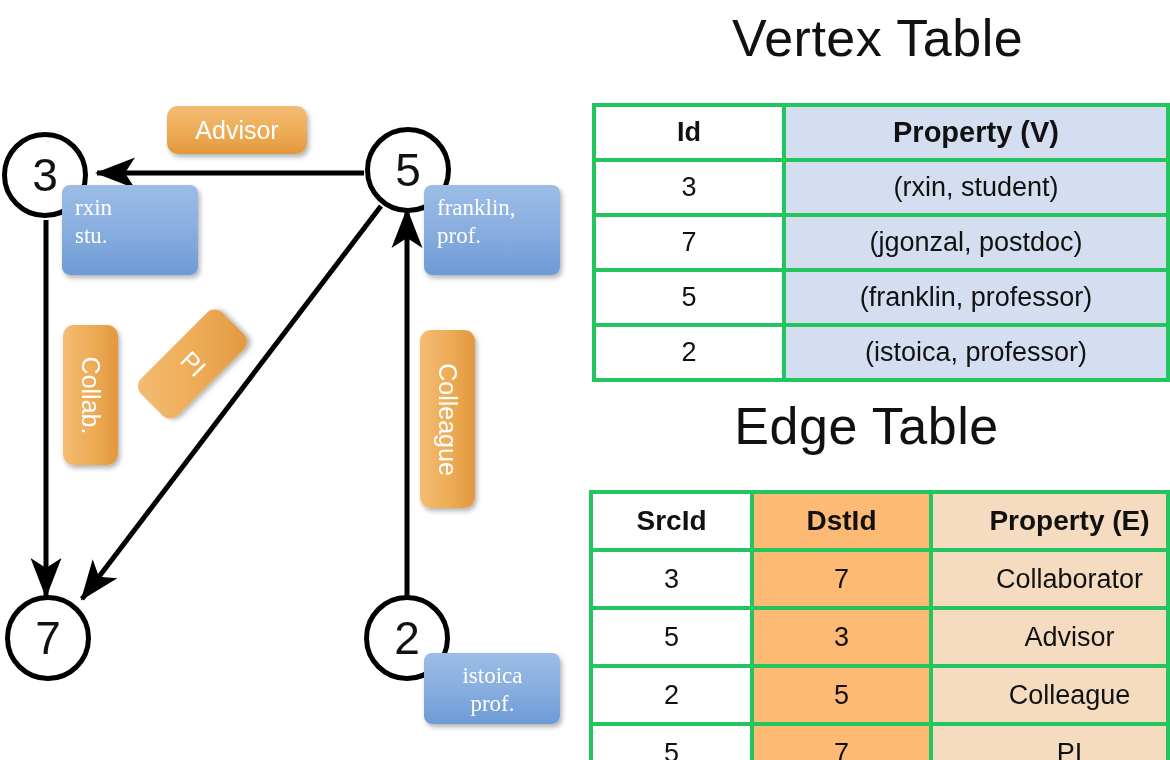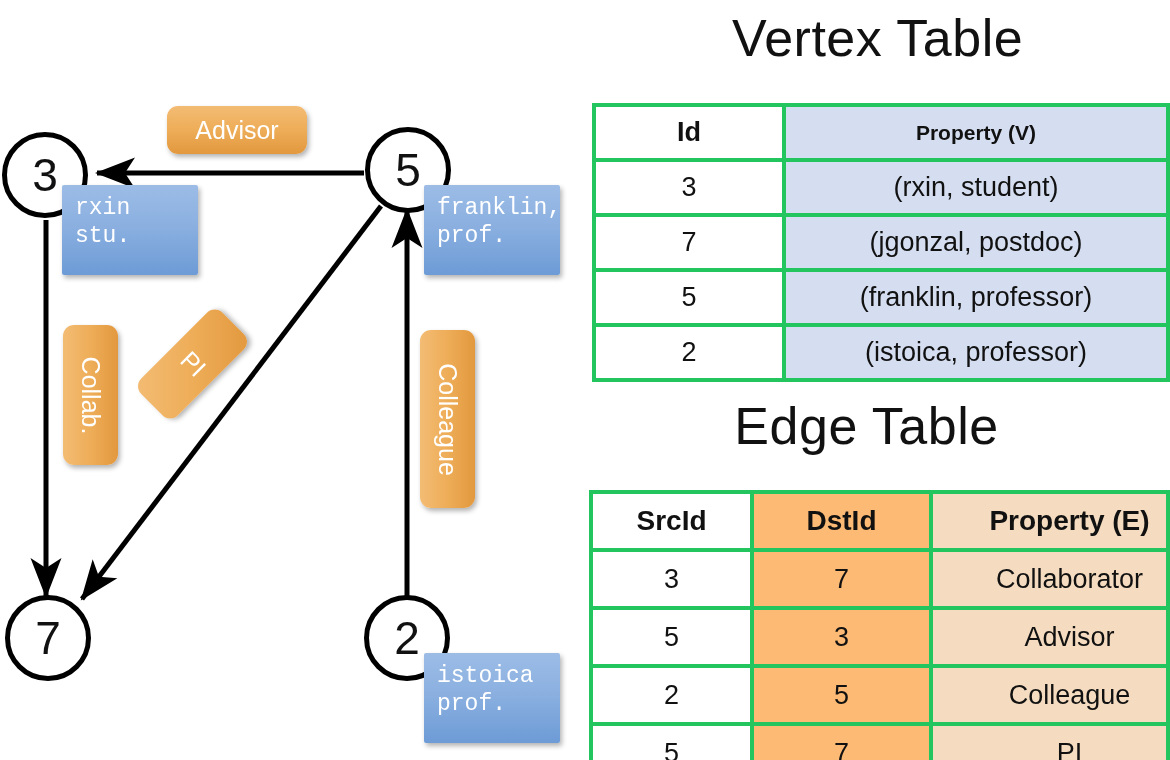--- a/index.html
+++ b/index.html
@@ -33,26 +33,26 @@
     position:absolute;width:86px;height:86px;border-radius:50%;
     border:5px solid #000;background:#fff;box-sizing:border-box;
     display:flex;align-items:center;justify-content:center;
     font-size:46px;font-weight:300;color:#111;
     font-family:"Liberation Sans", sans-serif;
     z-index:5;
   }
 
   
   .pbox{
-    position:absolute;border-radius:2px;
+    position:absolute;border-radius:8px;
     background:linear-gradient(180deg,#9cbce6 0%,#8bb0e0 45%,#6d9bd6 100%);
     box-shadow:2px 3px 5px rgba(0,0,0,0.30);
     color:#ffffff;font-size:23px;line-height:1.22;
     padding:9px 12px 9px 13px;box-sizing:border-box;
-    font-family:Liberation Mono, monospace;font-weight:300;
+    font-family:Liberation Serif, serif;font-weight:300;
     z-index:8;
   }
 
   
   .ebox{
     position:absolute;border-radius:11px;
     background:linear-gradient(180deg,#f3bc74 0%,#eead58 50%,#e2983e 100%);
     box-shadow:2px 3px 5px rgba(0,0,0,0.30);
     color:#ffffff;font-size:25px;
     display:flex;align-items:center;justify-content:center;
@@ -74,21 +74,21 @@
     font-family:"Liberation Sans", sans-serif;
     font-weight:300;color:#111;
     padding:0;
   }
   .tbl th{font-weight:bold;}
 
   #vertex-table{left:592px;top:103px;width:578px;}
   #vertex-table td,#vertex-table th{height:51px;font-size:27px;}
   #vertex-table .c-id{width:186px;background:#ffffff;}
   #vertex-table .c-prop{background:#d5def0;}
-  #vertex-table th.c-prop{font-size:21px;}
+  #vertex-table th.c-prop{font-size:29px;}
 
   #edge-table{left:589px;top:490px;width:581px;}
   #edge-table td,#edge-table th{height:54px;font-size:27px;}
   #edge-table .c-src{width:157px;background:#ffffff;}
   #edge-table .c-dst{width:175px;background:#fdba74;margin-top:16px;}
   #edge-table .c-prop{background:#f5dcc0;padding-left:40px;}
   #edge-table th{font-size:28px;}
 </style>
 </head>
 <body>
@@ -125,21 +125,21 @@
       <div>rxin</div>
       <div>stu.</div>
     </div>
 
     <div class="pbox" style="left:424px;top:105px;width:136px;height:90px;">
       <div>franklin,</div>
       <div>prof.</div>
     </div>
 
 
-    <div class="pbox" style="left:424px;top:573px;width:136px;height:90px;">
+    <div class="pbox" style="left:424px;top:573px;width:136px;height:71px;text-align:center;">
       <div>istoica</div>
       <div>prof.</div>
     </div>
 
     <div class="ebox" style="left:167px;top:26px;width:140px;height:48px;">
       <span>Advisor</span>
     </div>
 
     <div class="ebox vert rot-cw" style="left:63px;top:245px;width:55px;height:140px;">
       <span>Collab.</span>

